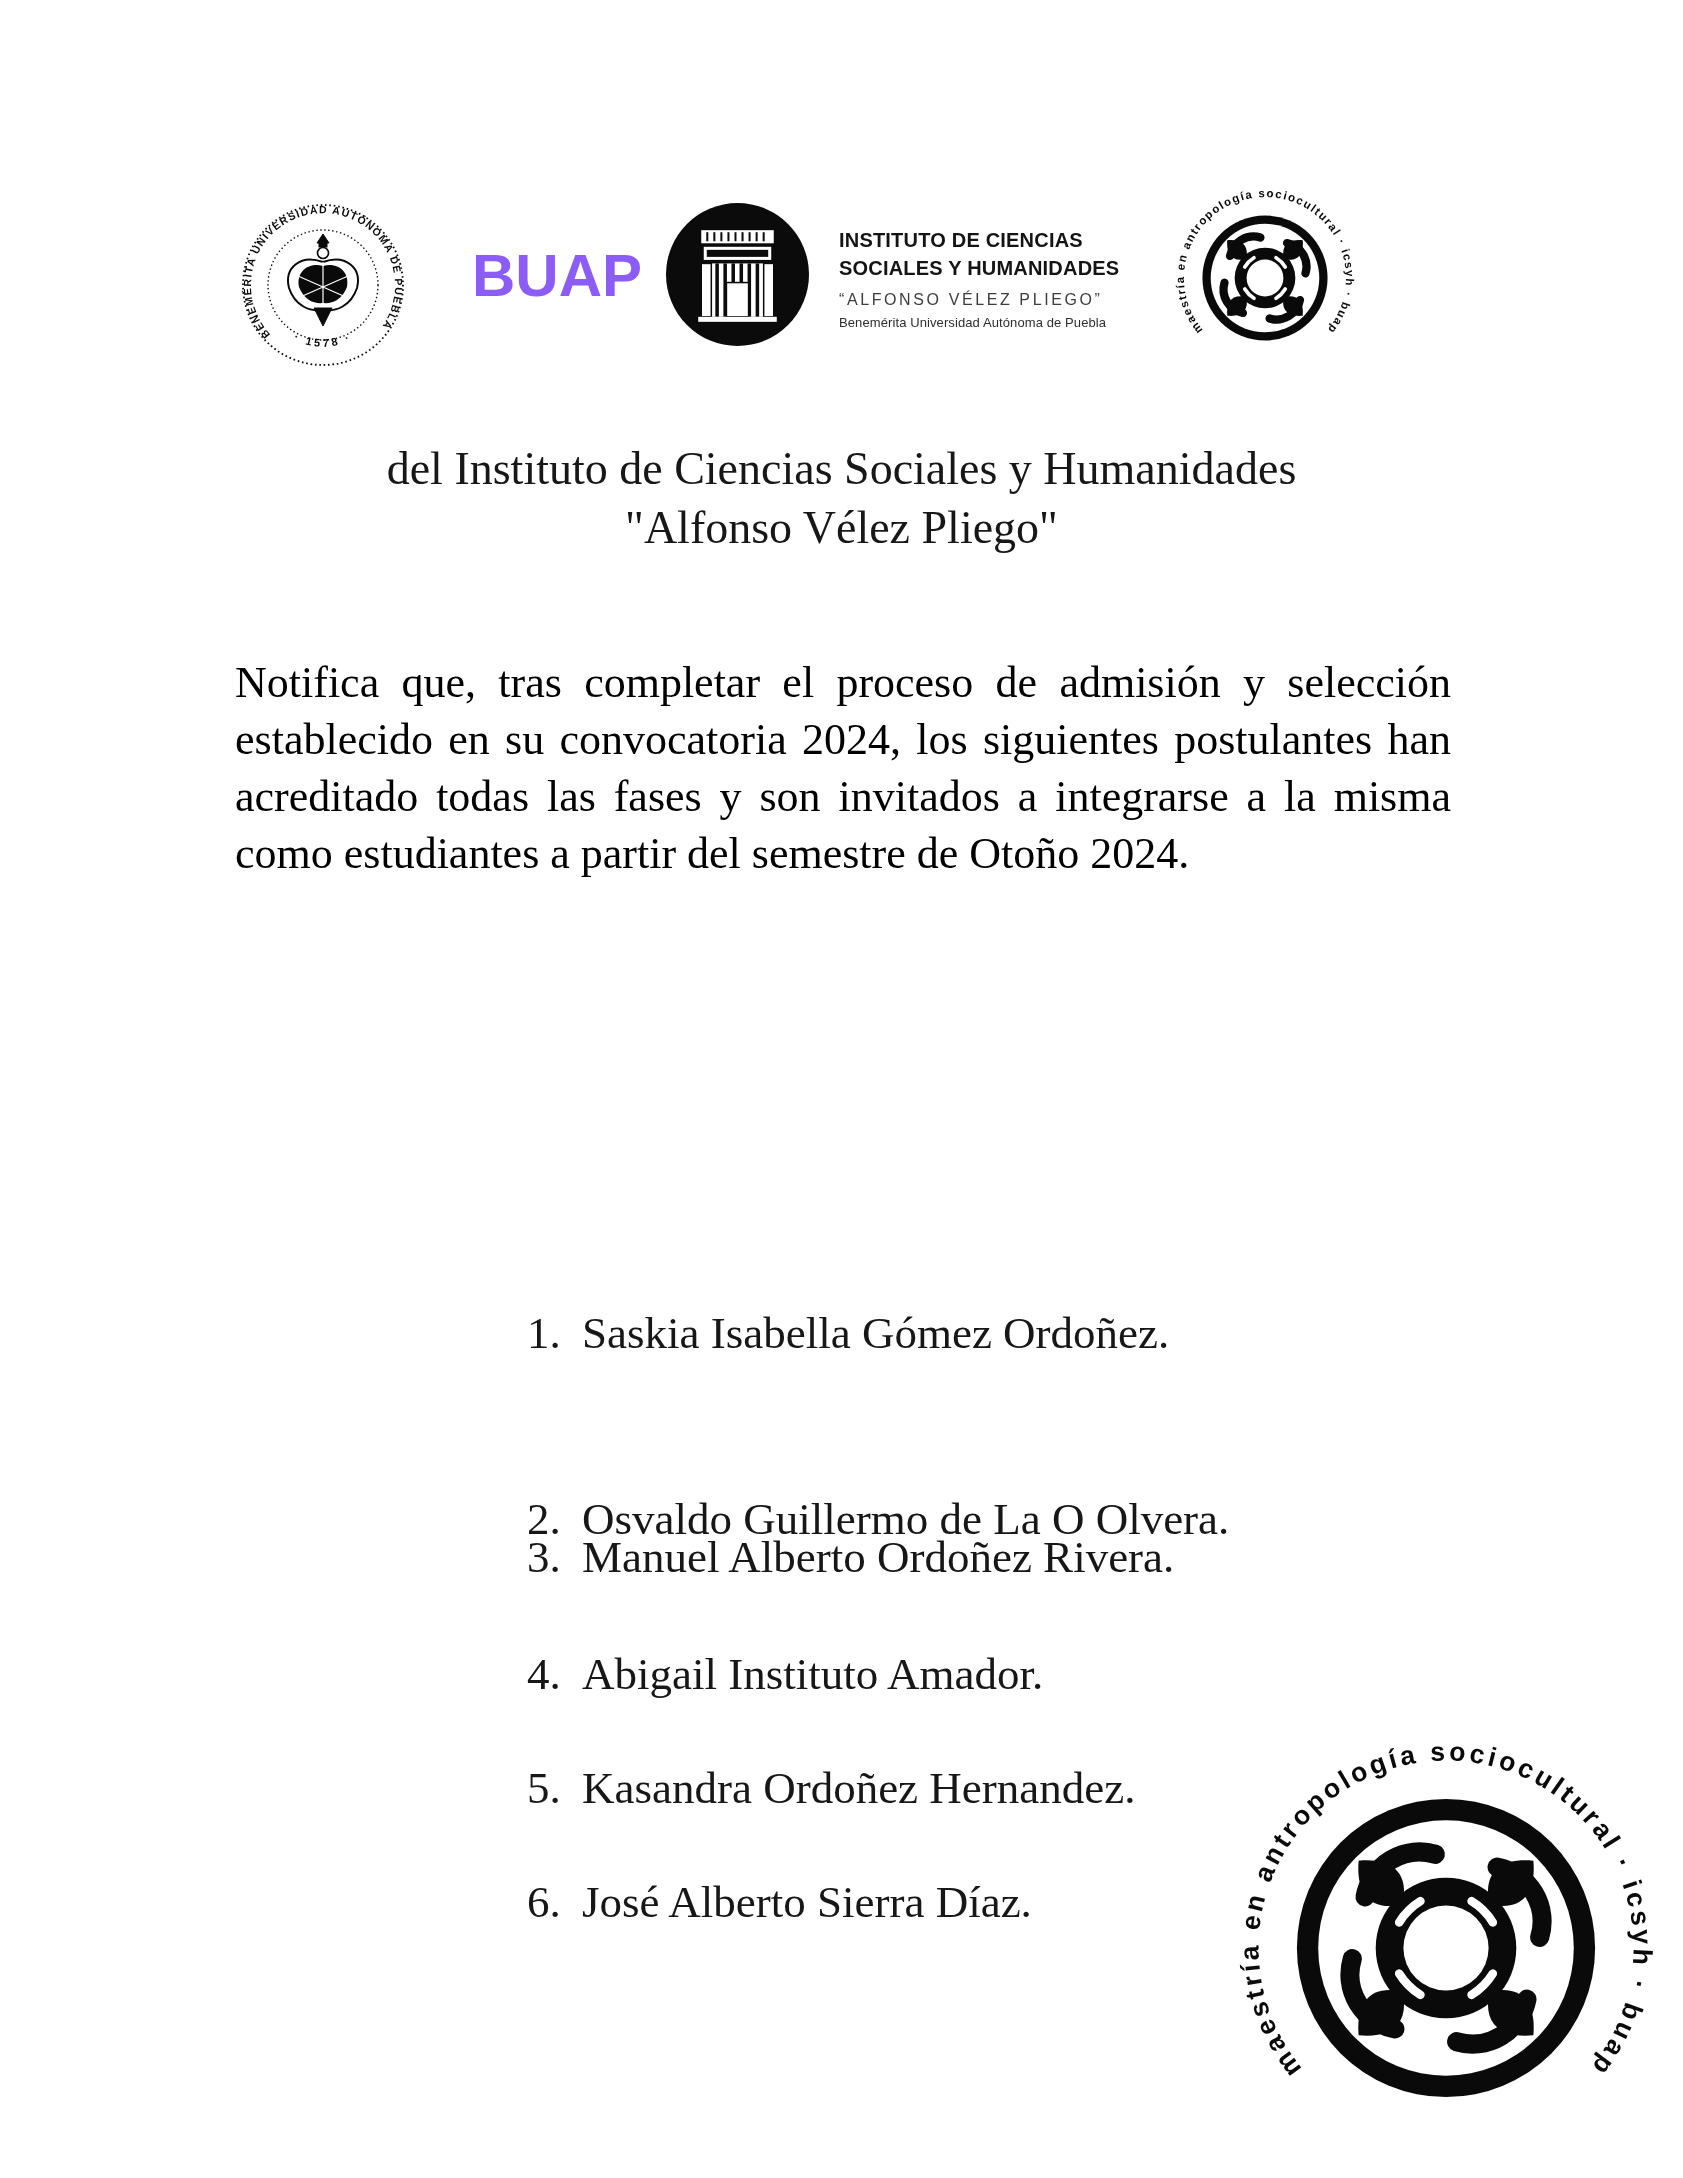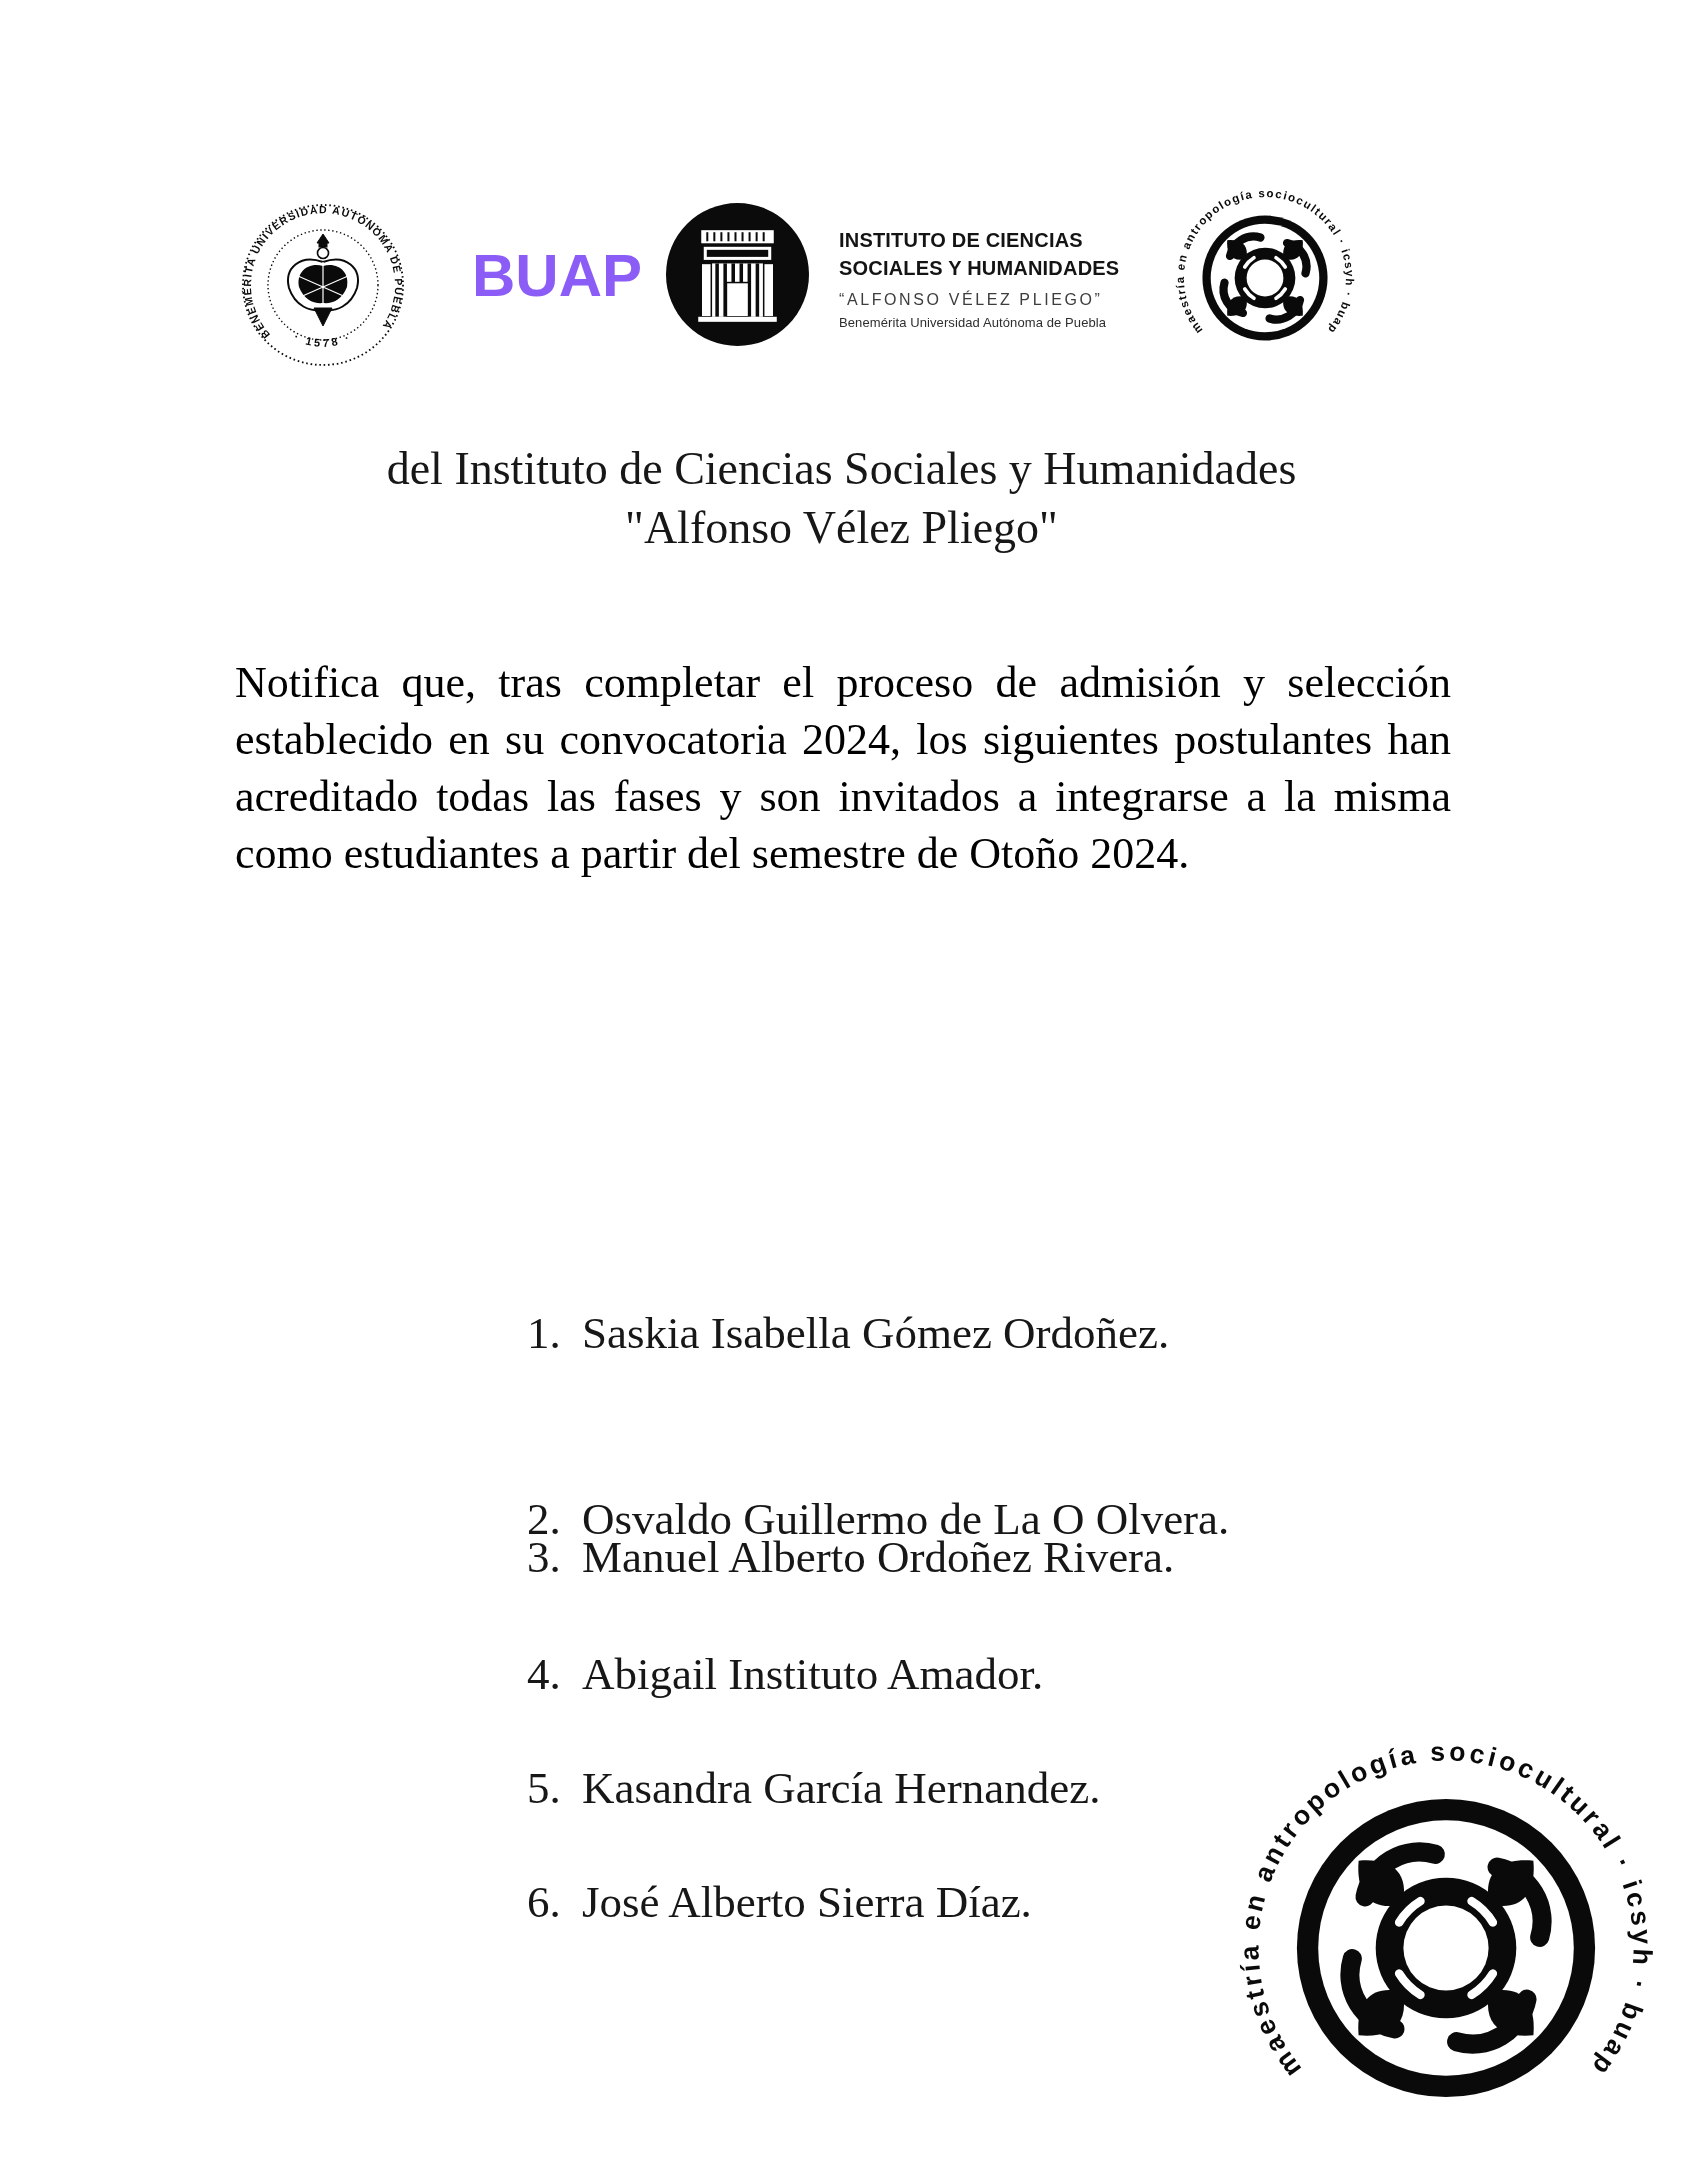--- a/index.html
+++ b/index.html
@@ -156,21 +156,21 @@
     <div>del Instituto de Ciencias Sociales y Humanidades</div>
     <div>"Alfonso Vélez Pliego"</div>
   </div>
 
   <div class="para para1">Notifica que, tras completar el proceso de admisión y selección establecido en su convocatoria 2024, los siguientes postulantes han acreditado todas las fases y son invitados a integrarse a la misma como estudiantes a partir del semestre de Otoño 2024.</div>
 
   <div class="list-item li-0"><span class="num">1.</span><span>Saskia Isabella Gómez Ordoñez.</span></div>
   <div class="list-item li-1"><span class="num">2.</span><span>Osvaldo Guillermo de La O Olvera.</span></div>
   <div class="list-item li-2"><span class="num">3.</span><span>Manuel Alberto Ordoñez Rivera.</span></div>
   <div class="list-item li-3"><span class="num">4.</span><span>Abigail Instituto Amador.</span></div>
-  <div class="list-item li-4"><span class="num">5.</span><span>Kasandra García Hernandez.</span></div>
+  <div class="list-item li-4"><span class="num">5.</span><span>Kasandra Ordoñez Hernandez.</span></div>
   <div class="list-item li-5"><span class="num">6.</span><span>José Alberto Sierra Díaz.</span></div>
 
   <svg class="emblem-bottom" viewBox="0 0 200 200">
     <defs>
       <path id="ring-arc-b" d="M 32.6,156.6 A 88,88 0 1 1 167.4,156.6"></path>
     </defs>
     <text class="ring-text">
       <textPath href="#ring-arc-b" xlink:href="#ring-arc-b" startOffset="0">maestría en antropología sociocultural · icsyh · buap ·</textPath>
     </text>
     <g>

